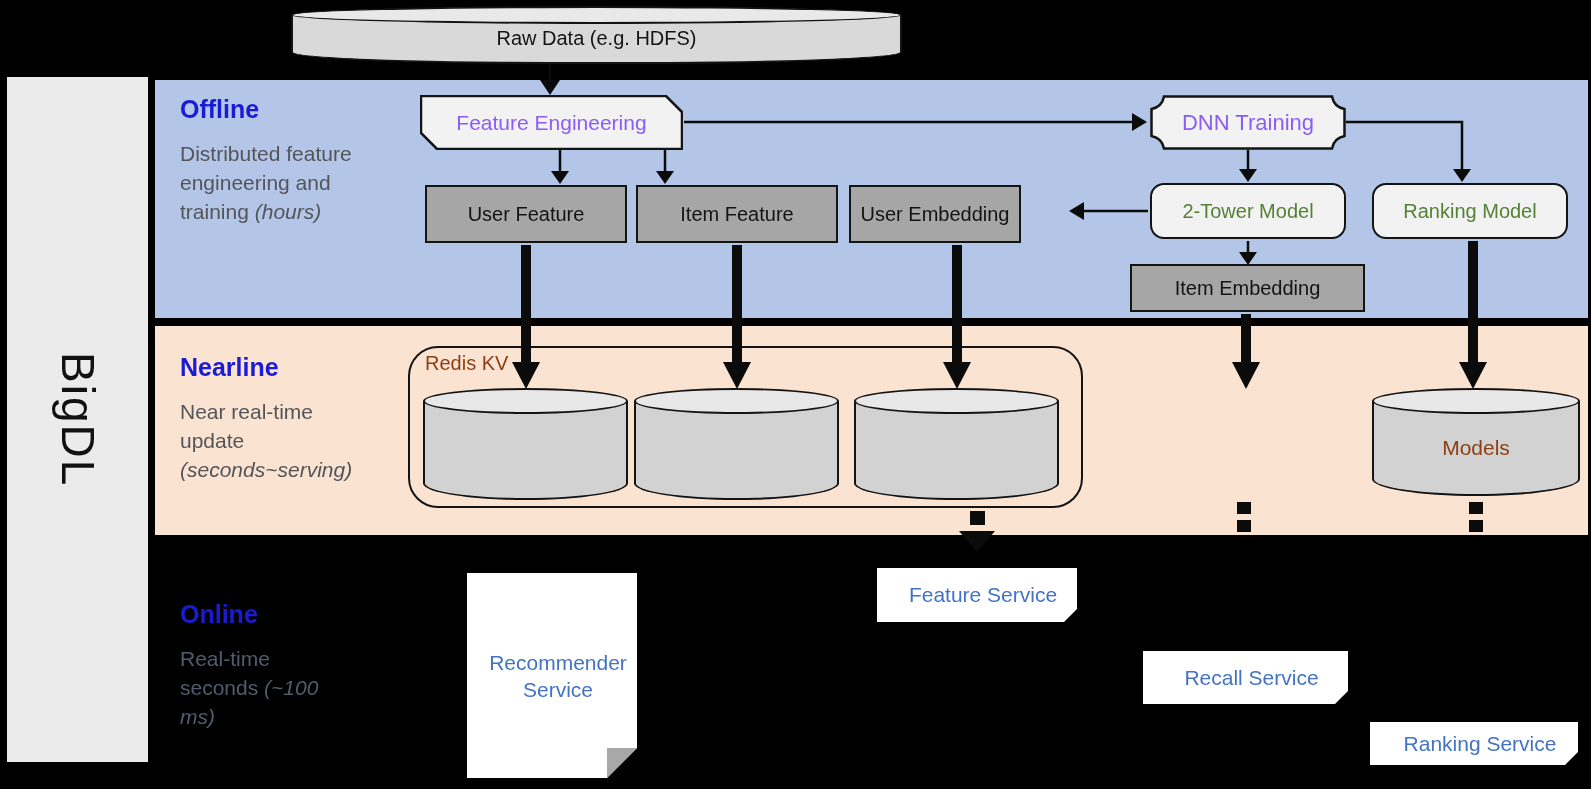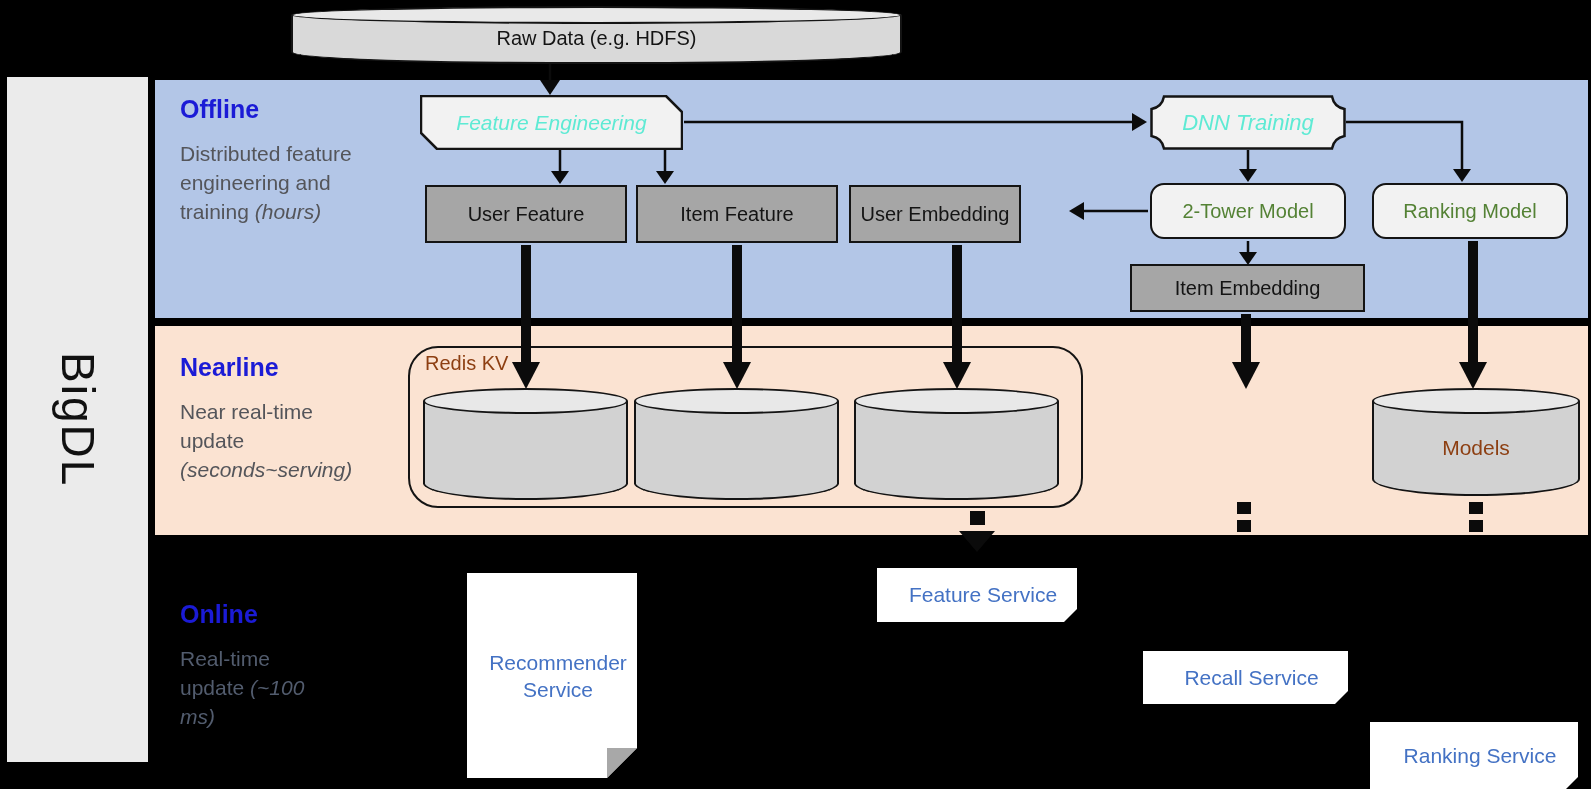--- a/index.html
+++ b/index.html
@@ -15,21 +15,21 @@
   #band-nearline{left:155px;top:326px;width:1433px;height:209px;background:#fbe3d2;}
   .band-title{font-size:25px;font-weight:600;color:#1b1bd6;}
   .band-sub{font-size:21px;color:#54555a;line-height:1.38;}
   .band-sub em{font-style:italic;}
   .band-sub.on-black{color:#525c6e;}
   
   .node-label{position:absolute;left:0;right:0;top:50%;transform:translateY(-50%);text-align:center;
     font-size:20px;color:#141414;}
   .gray-box{background:#a6a6a6;border:2.5px solid #141414;box-sizing:border-box;}
   .round-box{background:#f2f2f2;border:2.5px solid #141414;border-radius:14px;box-sizing:border-box;}
-  .txt-blue{color:#5eead4;font-style:italic;}
+  .txt-blue{color:#8b5cf6;}
   .txt-green{color:#548235;}
   .txt-brown{color:#8d3f12;}
   
   .cyl{position:absolute;}
   .cyl .cyl-top{position:absolute;left:0;right:0;top:0;height:26px;background:#e8e8e8;
     border:2.5px solid #141414;border-radius:50%;box-sizing:border-box;z-index:2;}
   .cyl .cyl-body{position:absolute;left:0;right:0;top:13px;bottom:0;background:#d2d2d2;
     border:2.5px solid #141414;border-top:none;border-radius:0 0 110px 110px / 0 0 18px 18px;box-sizing:border-box;z-index:1;}
   .cyl .cyl-label{position:absolute;left:0;right:0;top:44%;text-align:center;font-size:21px;z-index:3;}
   
@@ -72,21 +72,21 @@
   </div>
 
   <div class="abs band-title" style="left:180px;top:353px;">Nearline</div>
   <div class="abs band-sub" style="left:180px;top:398px;width:200px;">
     <span>Near real-time update</span>
     <em>(seconds~serving)</em>
   </div>
 
   <div class="abs band-title" style="left:180px;top:600px;">Online</div>
   <div class="abs band-sub on-black" style="left:180px;top:645px;width:140px;">
-    <span>Real-time update</span>
+    <span>Real-time seconds</span>
     <em>(~100 ms)</em>
   </div>
 
   <div id="raw-data" class="cyl">
     <div class="cyl-top"></div>
     <div class="cyl-body"></div>
     <div class="cyl-label">Raw Data (e.g. HDFS)</div>
   </div>
 
   <div class="abs" style="left:420px;top:95px;width:263px;height:55px;">
@@ -148,21 +148,21 @@
   <div id="svc-recommender" class="svc" style="left:467px;top:573px;width:170px;height:205px;">
     <div class="fold"></div>
     <div class="svc-label">Recommender Service</div>
   </div>
   <div class="svc" style="left:877px;top:568px;width:200px;height:54px;">
     <div class="svc-label">Feature Service</div>
   </div>
   <div class="svc" style="left:1143px;top:651px;width:205px;height:53px;">
     <div class="svc-label">Recall Service</div>
   </div>
-  <div class="svc" style="left:1370px;top:722px;width:208px;height:68px;">
+  <div class="svc" style="left:1370px;top:722px;width:208px;height:43px;">
     <div class="svc-label">Ranking Service</div>
   </div>
 
   <svg class="overlay" width="1591" height="789" viewBox="0 0 1591 789">
     <g stroke="#0b0b0b" stroke-width="2.5" fill="#0b0b0b">
 
       <g>
         <line x1="550" y1="63" x2="550" y2="81"></line>
           <polygon points="540,80 560,80 550,95" stroke="none"></polygon>
       </g>

